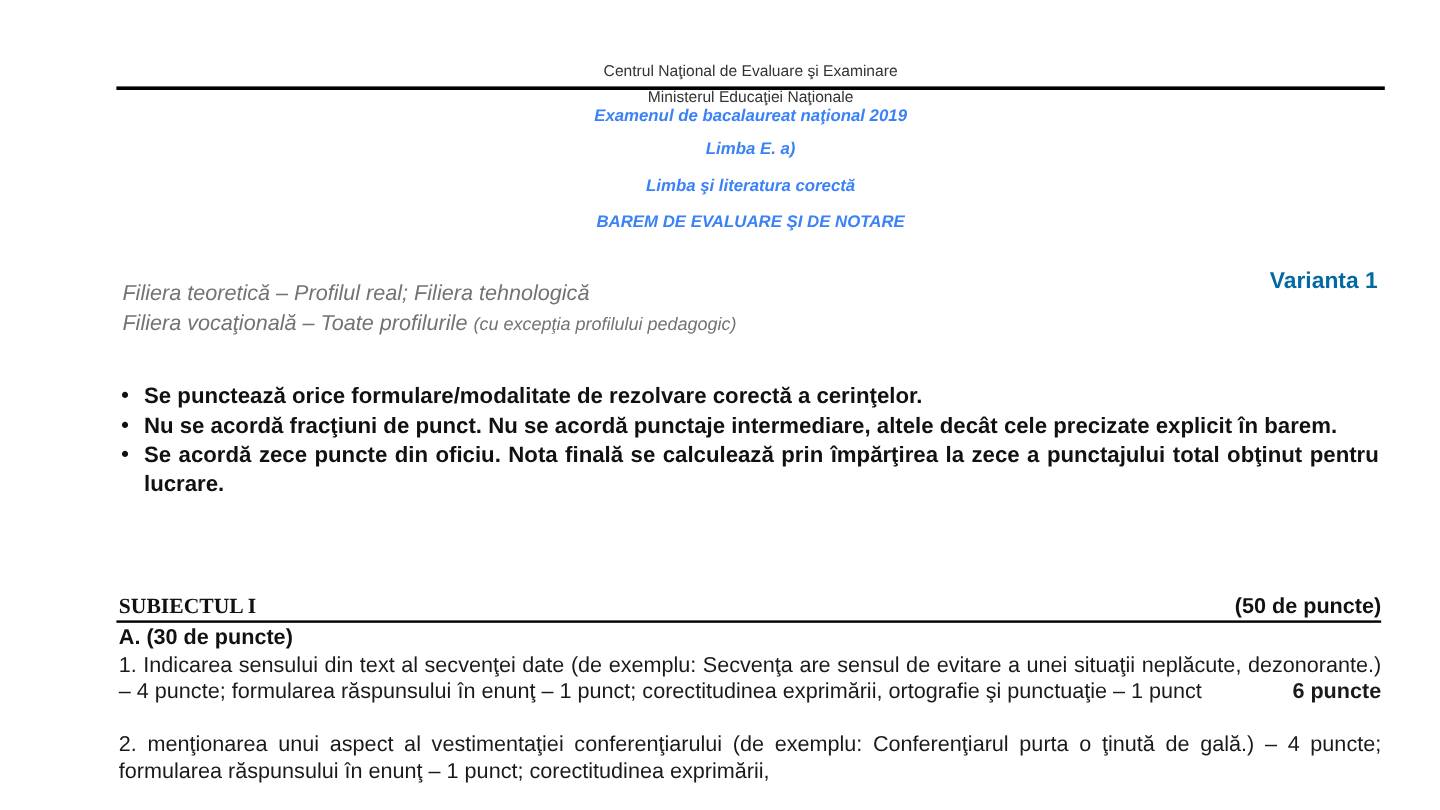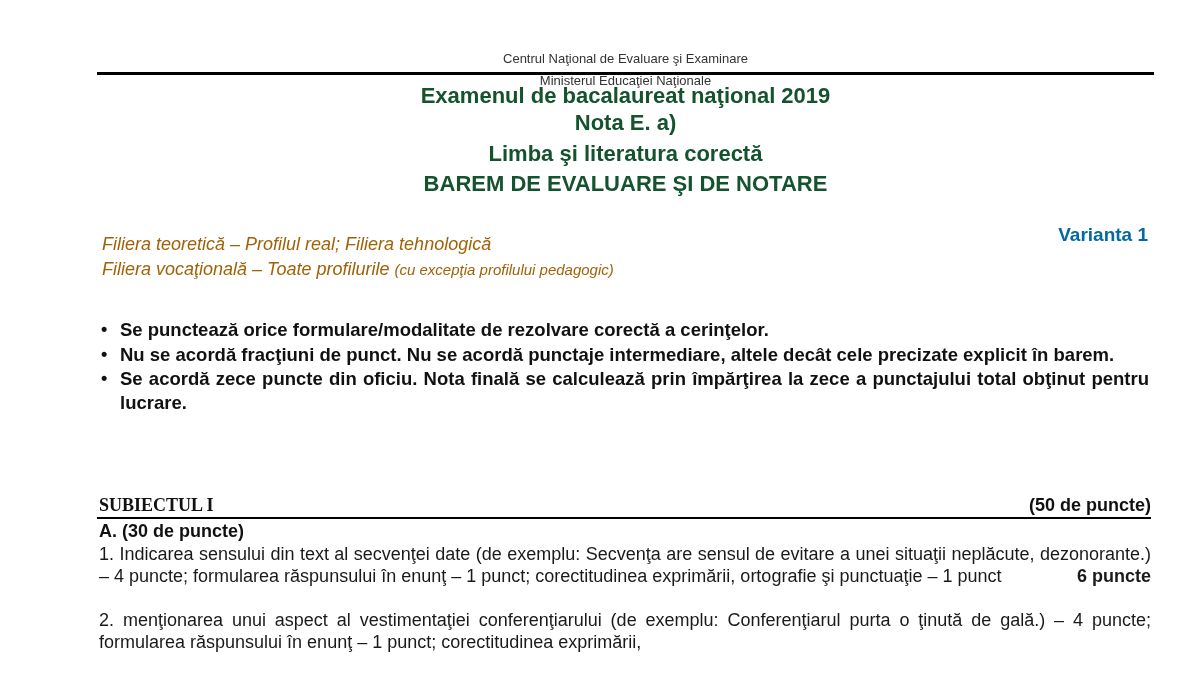--- a/index.html
+++ b/index.html
@@ -5,27 +5,27 @@
   html, body { margin: 0; padding: 0; background: #ffffff; }
   body {
     width: 1200px; height: 675px; overflow: hidden; position: relative;
     font-family: "Liberation Sans", sans-serif; color: #111;
   }
   .page { position: absolute; left: 97px; top: 0; width: 1057px; }
   .inst { text-align: center; font-size: 13px; line-height: 19px; color: #333; }
   .inst-1 { position: absolute; top: 30px; left: 0; width: 1057px; margin-top: 41px; }
   .inst-2 { position: absolute; top: 49px; left: 0; width: 1057px; }
   .rule { position: absolute; top: 72px; left: 0; width: 1057px; height: 3px; background: #000; }
-  .title { position: absolute; left: 0; width: 1057px; text-align: center; font-weight: bold; font-size: 22px; line-height: 24px; color: #14532d; }
+  .title { position: absolute; left: 0; width: 1057px; text-align: center; font-weight: bold; font-size: 14px; line-height: 24px; color: #3b82f6; font-style: italic; }
   .t1 { top: 84px; }
   .t2 { top: 111px; }
   .t3 { top: 142px; }
   .t4 { top: 172px; }
   .variant { position: absolute; top: 224px; right: 6px; font-weight: bold; font-size: 19px; color: #0369a1; }
-  .filiera { position: absolute; left: 5px; font-style: italic; font-size: 18px; line-height: 22px; color: #a16207; }
+  .filiera { position: absolute; left: 5px; font-style: italic; font-size: 18px; line-height: 22px; color: #737373; }
   .f1 { top: 233px; }
   .f2 { top: 258px; }
   .f2 .small { font-size: 15px; margin-top: 28px; }
   .bullets { position: absolute; top: 318px; left: 0; width: 1052px; margin: 0; padding: 0; list-style: none; }
   .bullets li { position: relative; padding-left: 23px; font-weight: bold; font-size: 18.5px; line-height: 23.5px; text-align: justify; text-align-last: left; color: #111; margin-bottom: 1px; }
   .bullets li .dot { position: absolute; left: 4px; top: 0; font-size: 18px; }
   .subj { position: absolute; top: 493px; left: 0; width: 1054px; height: 24px; border-bottom: 2.5px solid #000; font-weight: bold; font-size: 18px; line-height: 24px; }
   .subj .l { position: absolute; left: 2px; top: 0; font-family: Liberation Serif, serif; }
   .subj .r { position: absolute; right: 0; top: 0; }
   .sec-a { position: absolute; top: 520px; left: 2px; font-weight: bold; font-size: 18px; line-height: 22px; }
@@ -36,21 +36,21 @@
 </style>
 </head>
 <body>
 
 <div class="page">
   <div class="inst inst-1">Ministerul Educaţiei Naţionale</div>
   <div class="inst inst-2">Centrul Naţional de Evaluare şi Examinare</div>
   <div class="rule"></div>
 
   <div class="title t1">Examenul de bacalaureat naţional 2019</div>
-  <div class="title t2">Nota E. a)</div>
+  <div class="title t2">Limba E. a)</div>
   <div class="title t3">Limba şi literatura corectă</div>
   <div class="title t4">BAREM DE EVALUARE ŞI DE NOTARE</div>
 
   <div class="variant">Varianta 1</div>
 
   <div class="filiera f1">Filiera teoretică – Profilul real; Filiera tehnologică</div>
   <div class="filiera f2"><span>Filiera vocaţională – Toate profilurile </span><span class="small">(cu excepţia profilului pedagogic)</span></div>
 
   <ul class="bullets">
     <li><span class="dot">•</span><span>Se punctează orice formulare/modalitate de rezolvare corectă a cerinţelor.</span></li>

